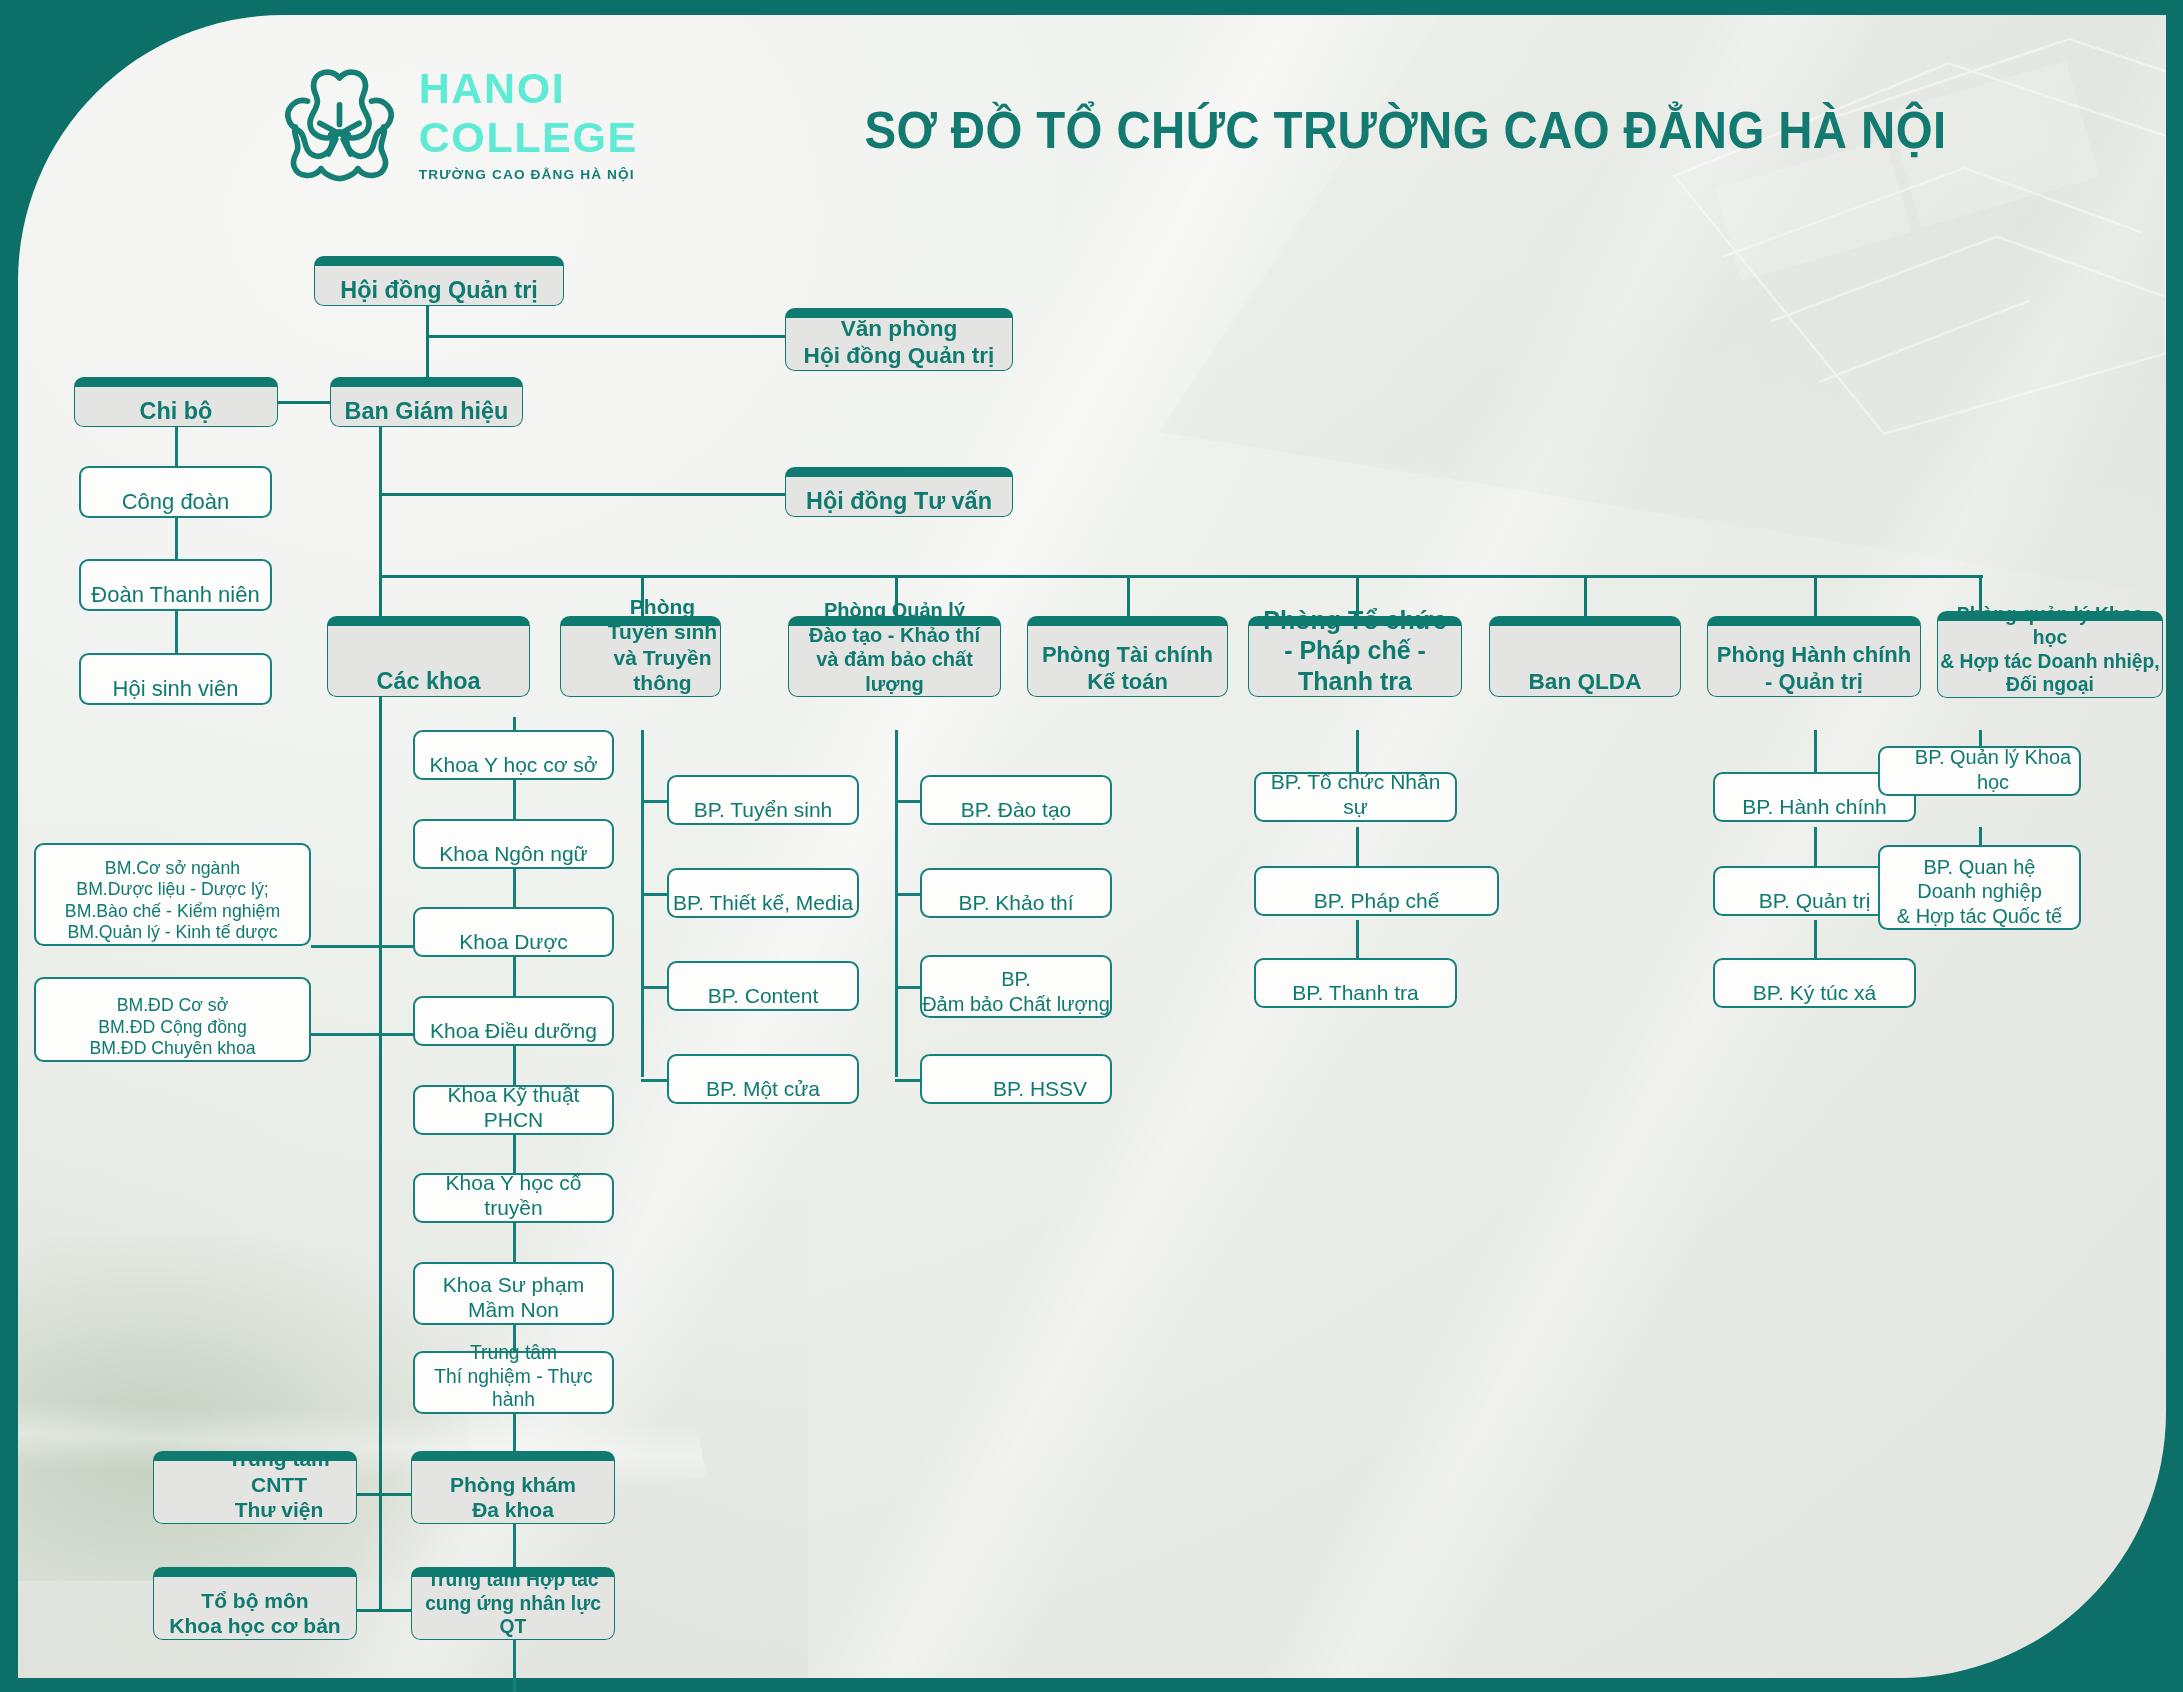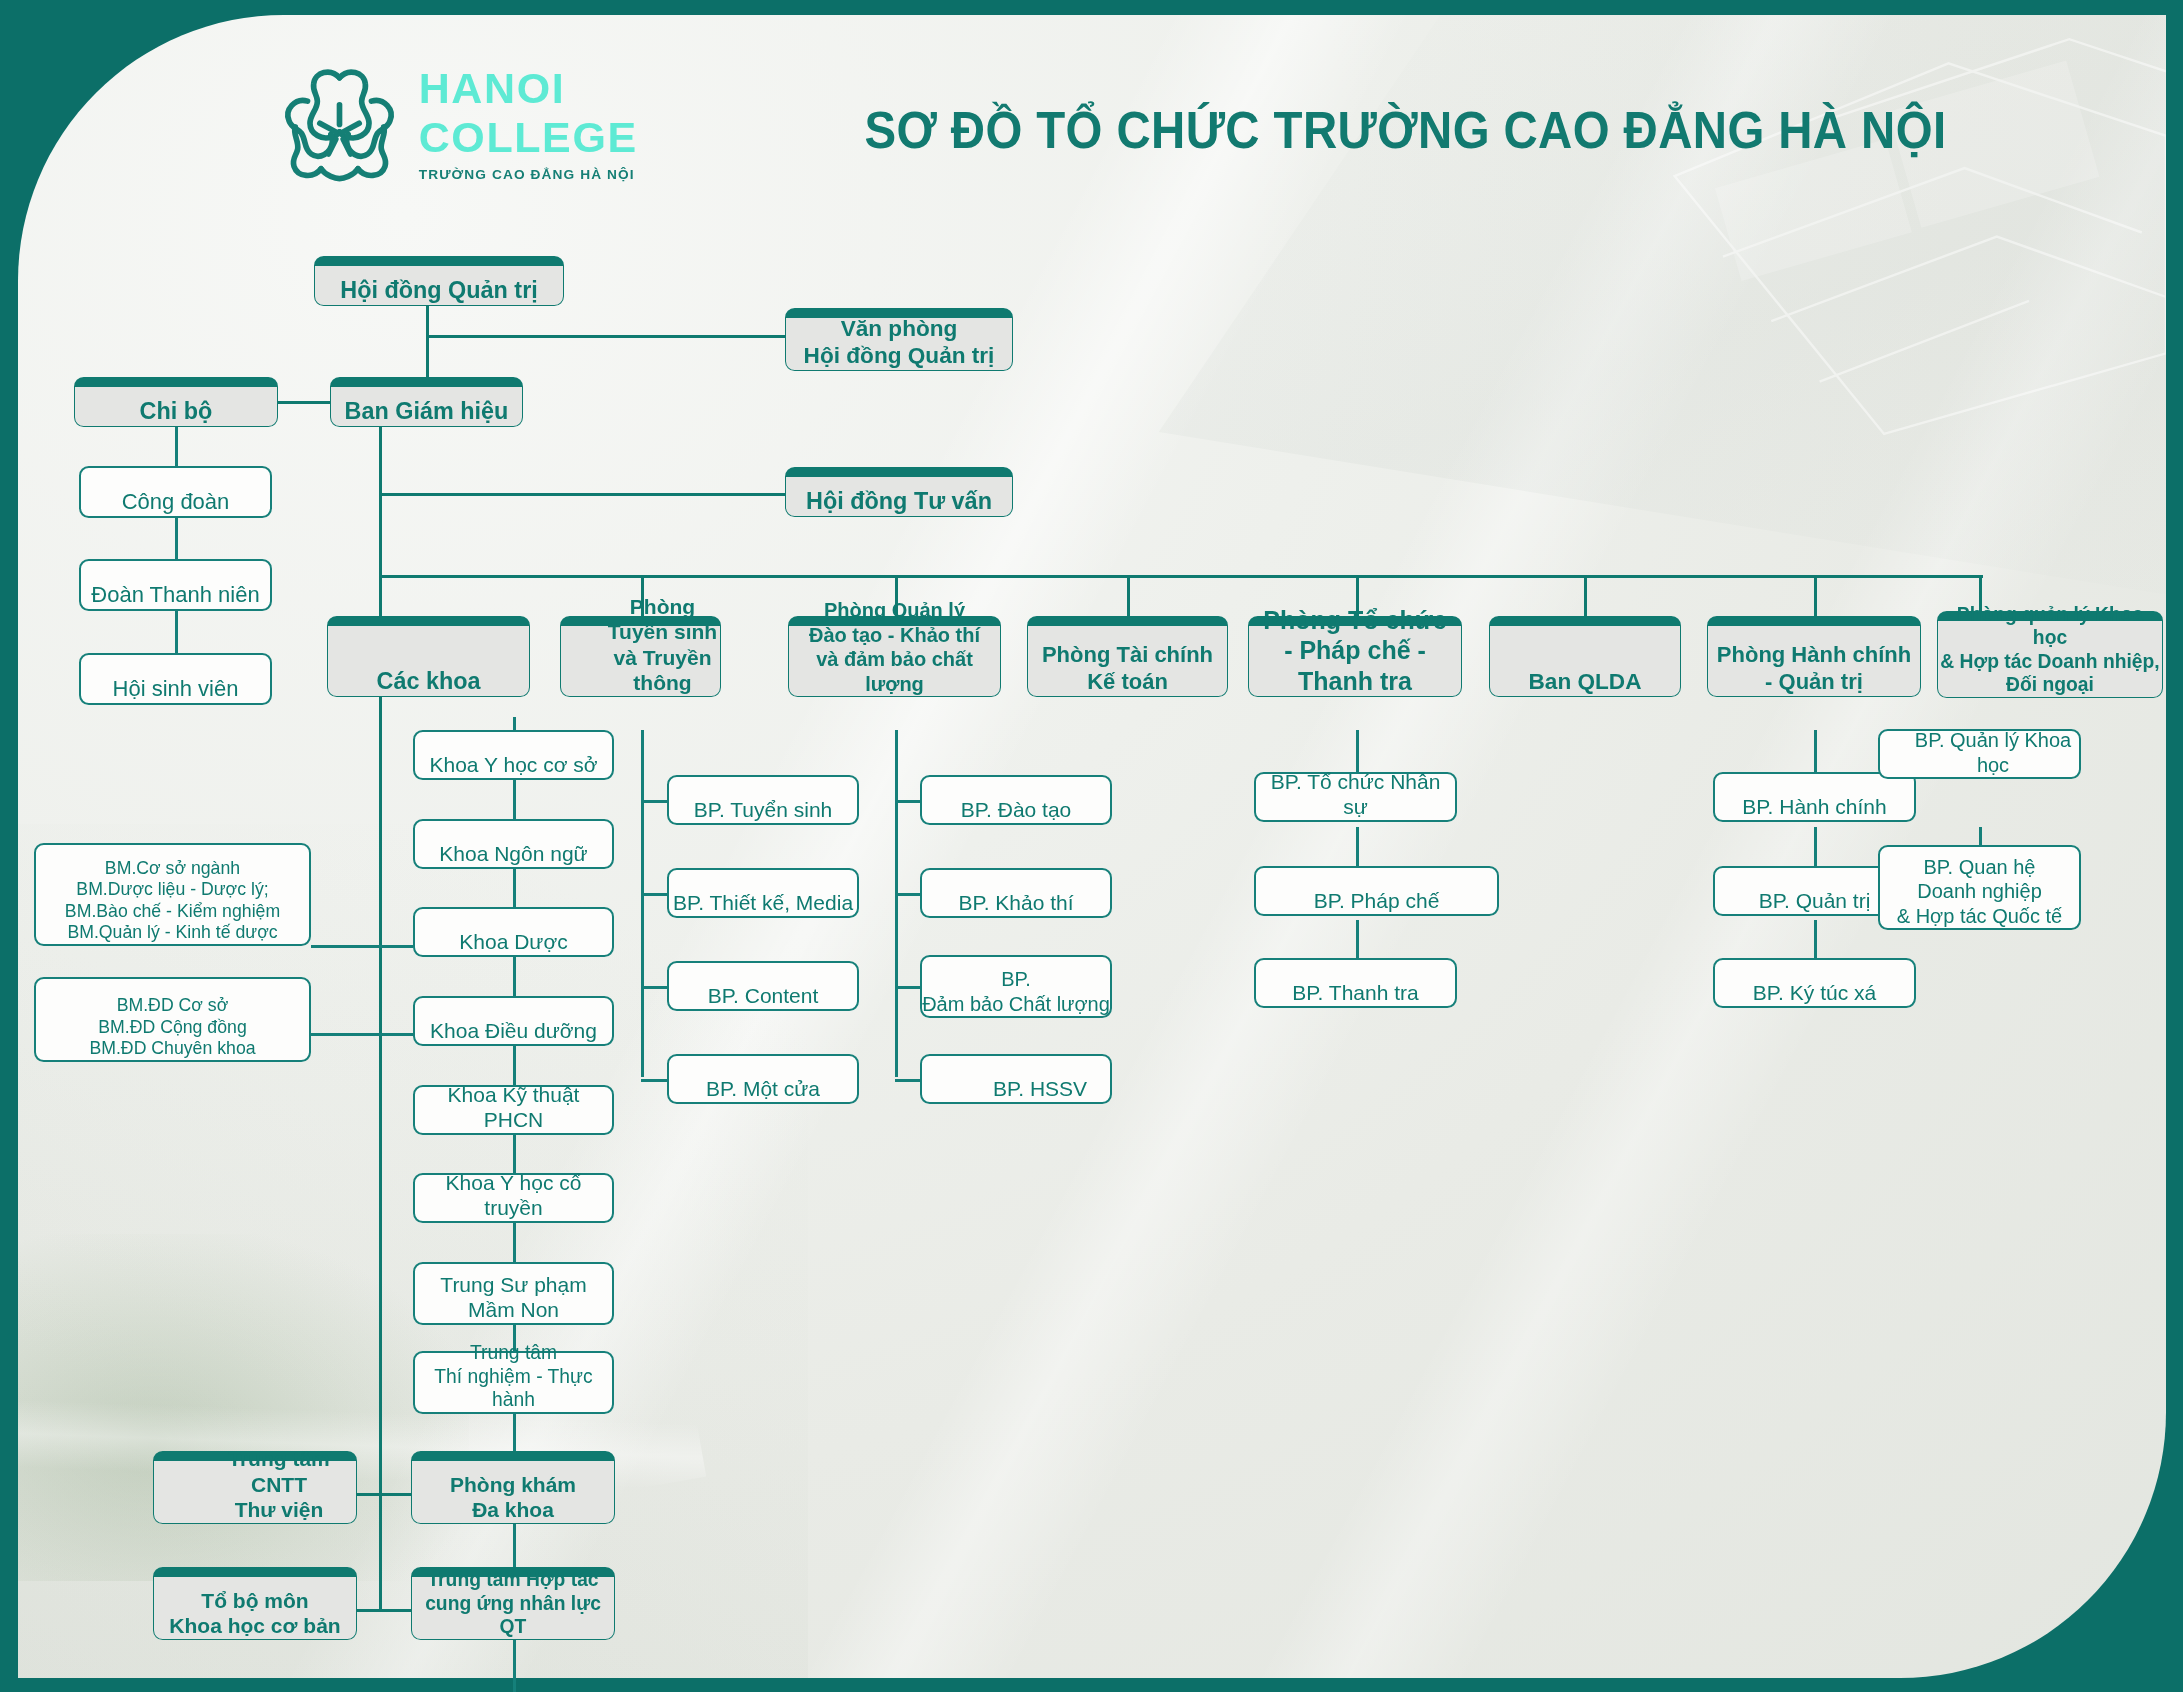--- a/index.html
+++ b/index.html
@@ -275,21 +275,21 @@
   <div class="node plain" style="left:413px;top:996px;width:201px;height:50px;font-size:21px;">
     <span>Khoa Điều dưỡng</span>
   </div>
   <div class="node plain" style="left:413px;top:1085px;width:201px;height:50px;font-size:21px;">
     <span>Khoa Kỹ thuật PHCN</span>
   </div>
   <div class="node plain" style="left:413px;top:1173px;width:201px;height:50px;font-size:21px;">
     <span>Khoa Y học cổ truyền</span>
   </div>
   <div class="node plain" style="left:413px;top:1262px;width:201px;height:63px;font-size:21px;white-space:pre-line;">
-    <span>Trung Sư phạm
+    <span>Khoa Sư phạm
 Mầm Non</span>
   </div>
   <div class="node plain" style="left:413px;top:1351px;width:201px;height:63px;font-size:19.3px;white-space:pre-line;">
     <span>Trung tâm
 Thí nghiệm - Thực hành</span>
   </div>
 
   <div class="node plain" style="left:34px;top:843px;width:277px;height:103px;font-size:17.7px;white-space:pre-line;">
     <span>BM.Cơ sở ngành
 BM.Dược liệu - Dược lý;
@@ -342,21 +342,21 @@
   <div class="node plain" style="left:1713px;top:772px;width:203px;height:50px;font-size:21px;">
     <span>BP. Hành chính</span>
   </div>
   <div class="node plain" style="left:1713px;top:866px;width:203px;height:50px;font-size:21px;">
     <span>BP. Quản trị</span>
   </div>
   <div class="node plain" style="left:1713px;top:958px;width:203px;height:50px;font-size:21px;">
     <span>BP. Ký túc xá</span>
   </div>
 
-  <div class="node plain" style="left:1878px;top:729px;width:203px;height:50px;font-size:20px;padding-left:27px;">
+  <div class="node plain" style="left:1878px;top:746px;width:203px;height:50px;font-size:20px;padding-left:27px;">
     <span>BP. Quản lý Khoa học</span>
   </div>
   <div class="node plain" style="left:1878px;top:845px;width:203px;height:85px;font-size:20px;white-space:pre-line;">
     <span>BP. Quan hệ
 Doanh nghiệp
 &amp; Hợp tác Quốc tế</span>
   </div>
 
   <div class="node filled" style="left:153px;top:1451px;width:204px;height:73px;font-size:21px;white-space:pre-line;padding-left:48px;">
     <span>Trung tâm CNTT

